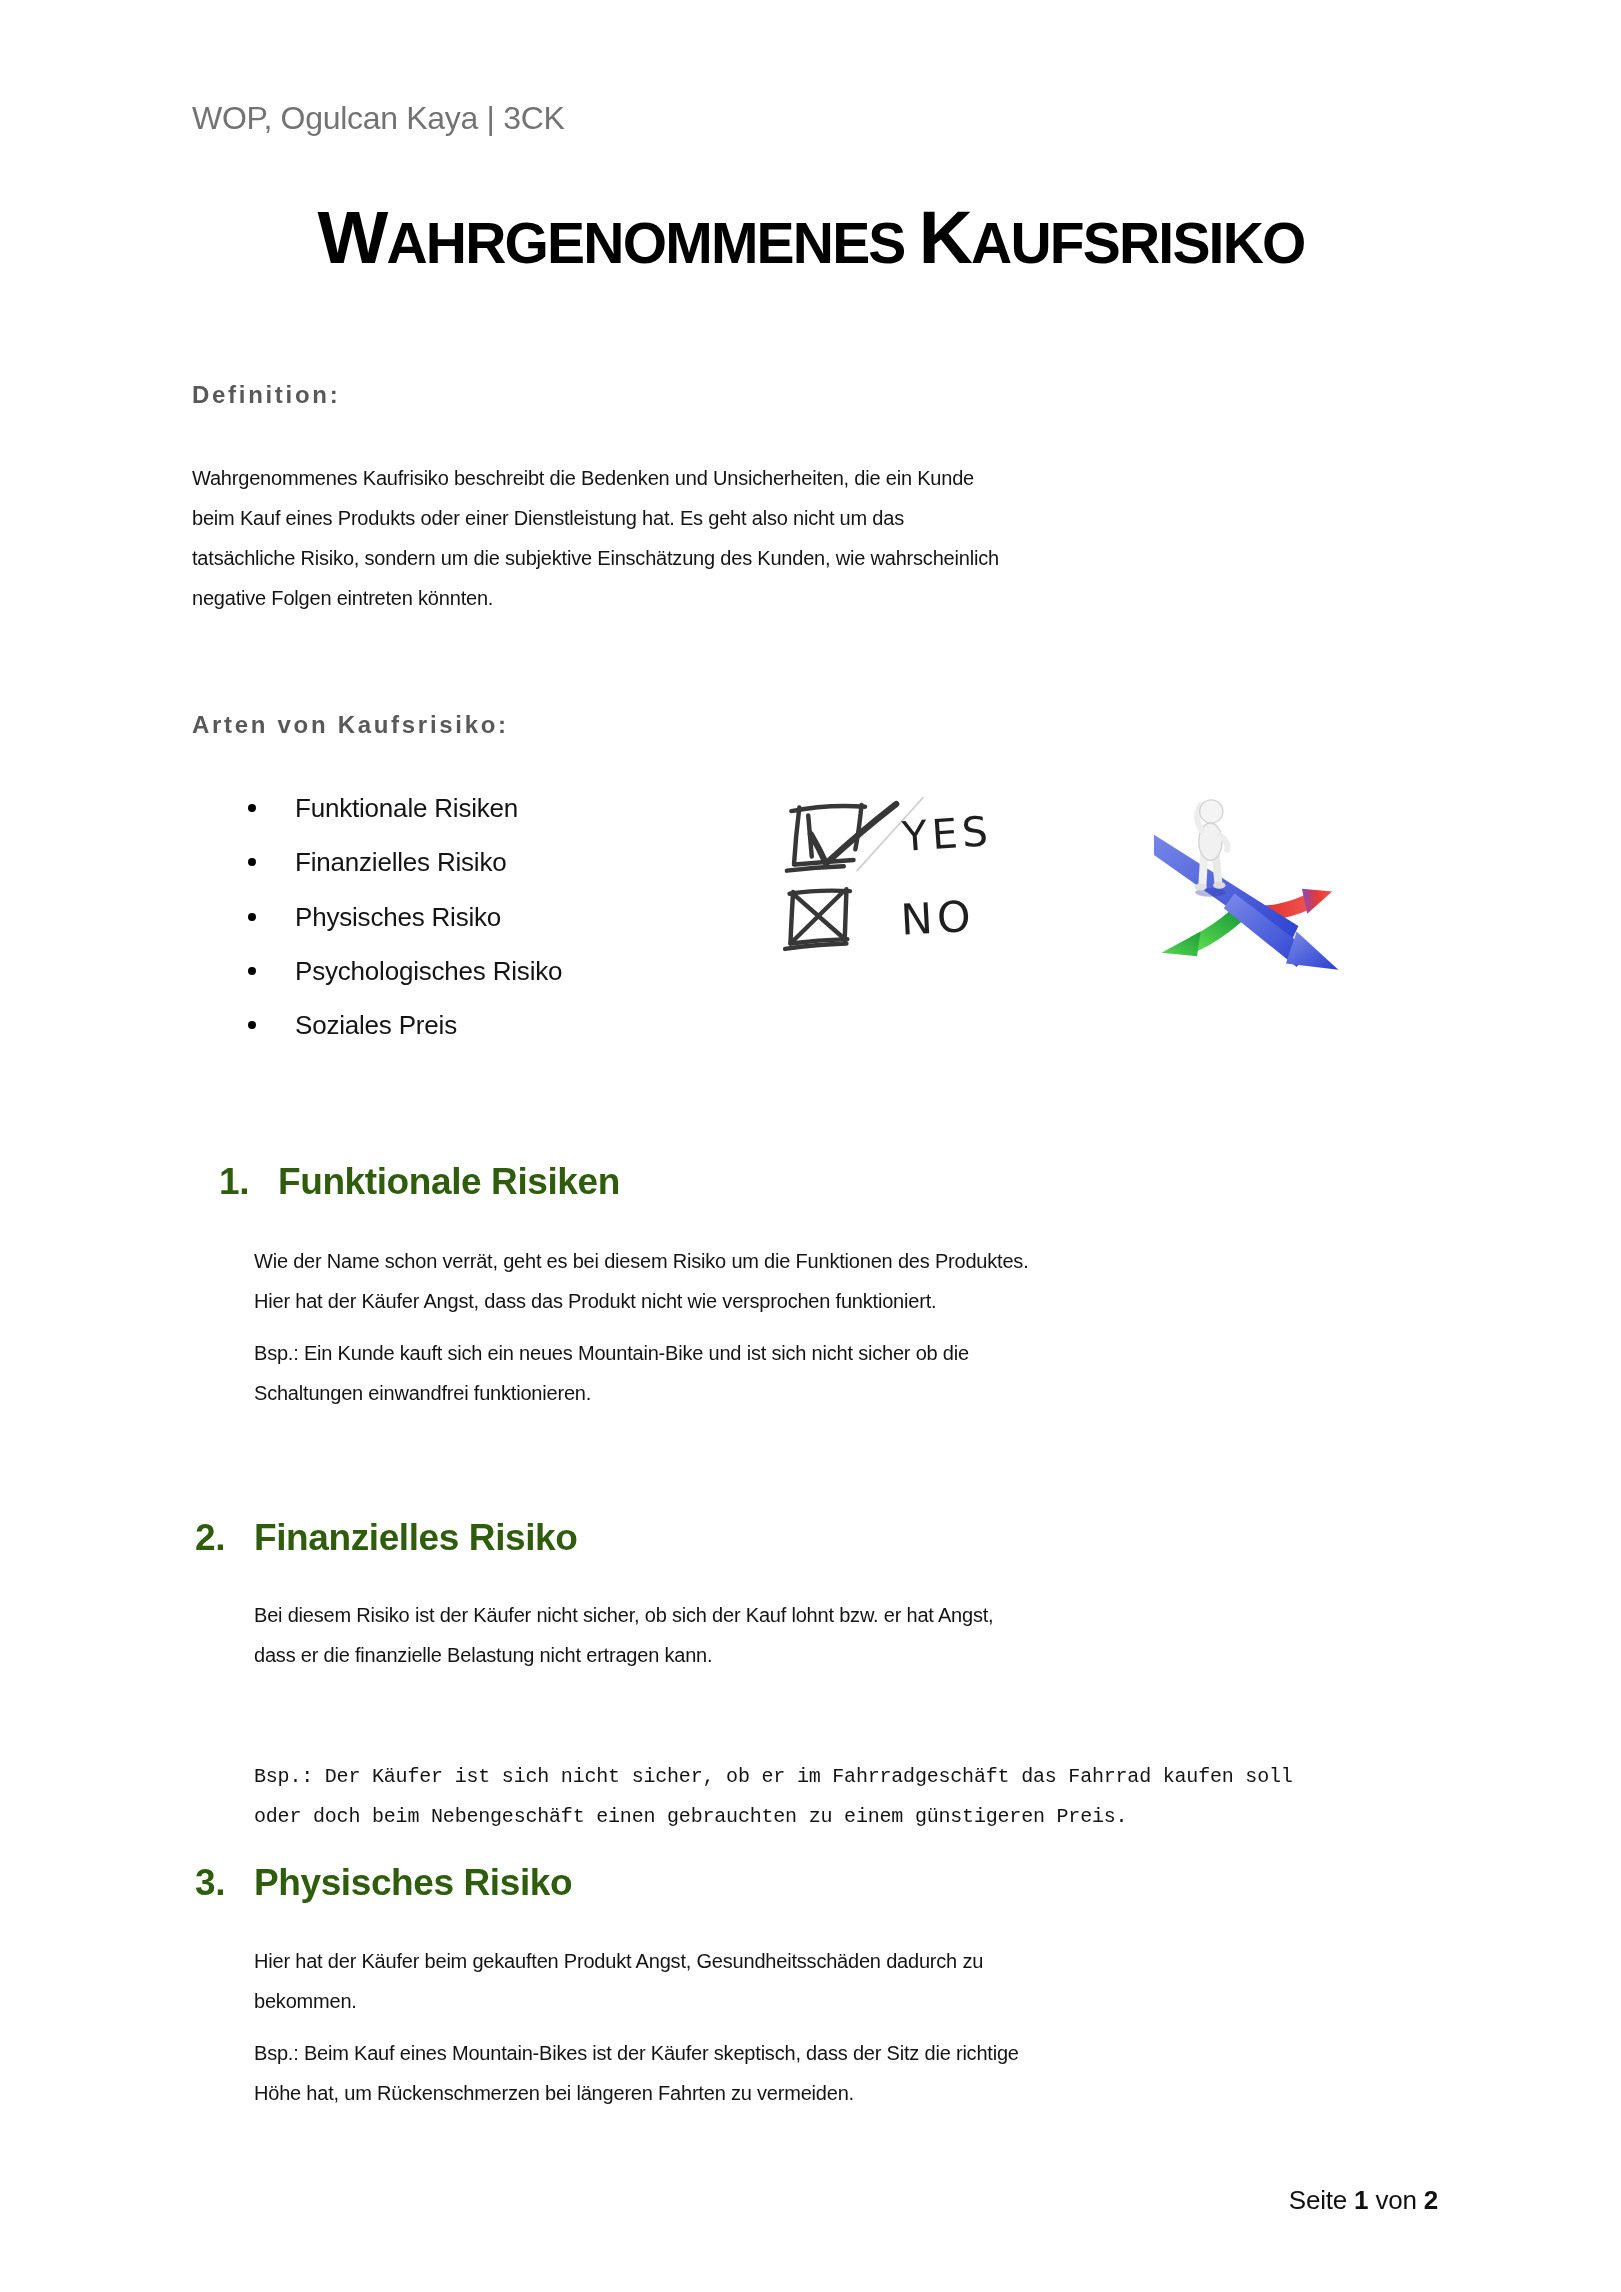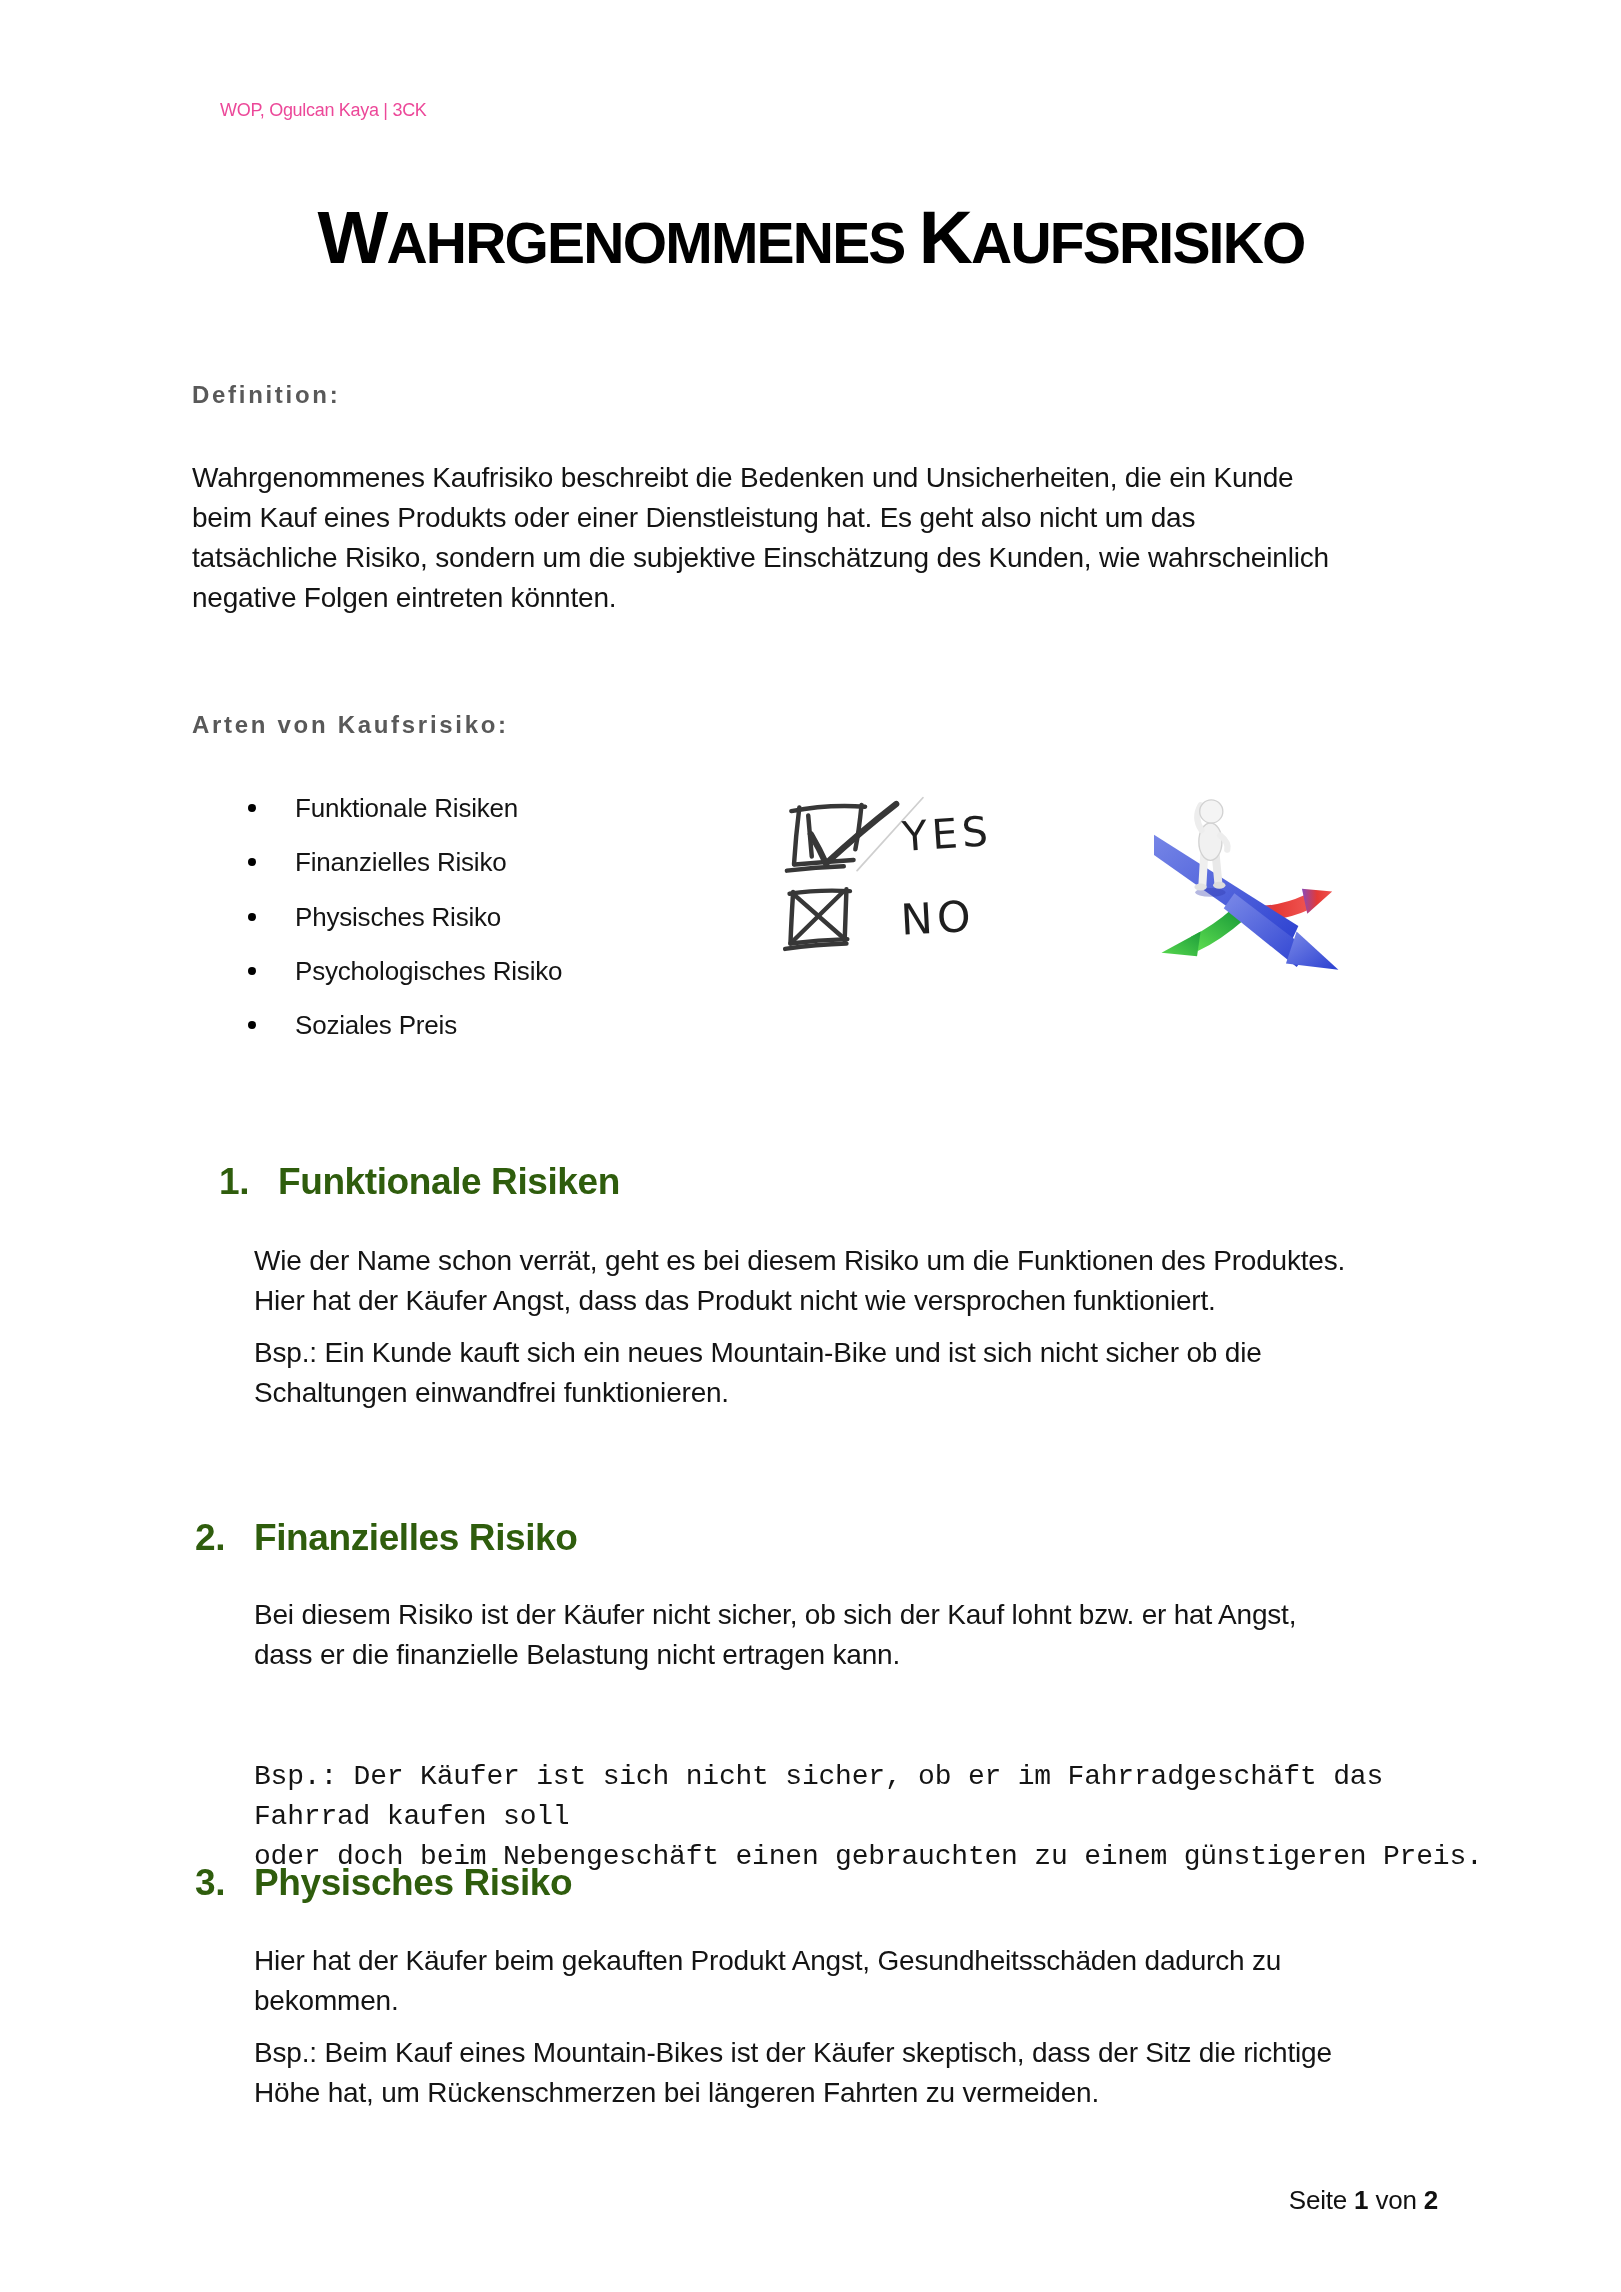--- a/index.html
+++ b/index.html
@@ -6,36 +6,36 @@
   .page{
     position:relative;
     width:1622px;height:2293px;
     background:#ffffff;
     font-family:"Liberation Sans", sans-serif;
     color:#141414;
     overflow:hidden;
   }
   .doc-header{
     position:absolute;top:100px;left:192px;
-    font-size:18px;letter-spacing:-0.3px;color:#ec4899;margin-left:28px;
+    font-size:32px;letter-spacing:-0.3px;color:#737373;
   }
   .doc-title{
     position:absolute;top:194px;left:0;width:1622px;
     text-align:center;font-weight:bold;color:#000;
     font-size:57px;letter-spacing:-1.8px;white-space:nowrap;
   }
   .title-word{display:inline-block;text-transform:uppercase;margin:0 0;}
   .title-word::first-letter{font-size:75px;}
   .gray-heading{
     position:absolute;left:192px;
     font-size:24px;letter-spacing:2.7px;color:#595959;font-weight:700;
   }
   .para{
     position:absolute;
-    font-size:28px;line-height:40px;letter-spacing:-0.2px;
+    font-size:20px;line-height:40px;letter-spacing:-0.2px;
     white-space:pre-line;color:#141414;
   }
   .bullet-list{position:absolute;top:788px;left:248px;}
   .bullet-item{display:flex;align-items:flex-start;margin-bottom:14.3px;height:40px;}
   .bullet-dot{
     width:8px;height:8px;border-radius:50%;background:#000;
     margin-top:16px;flex:0 0 8px;
   }
   .bullet-label{font-size:26px;line-height:40px;letter-spacing:-0.2px;margin-left:39px;}
   .green-heading{

